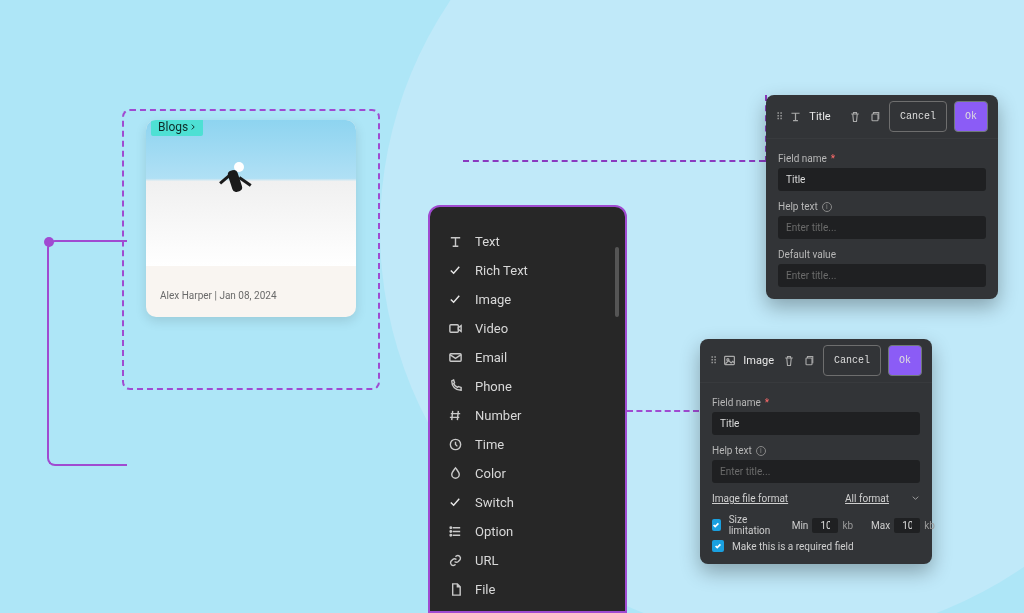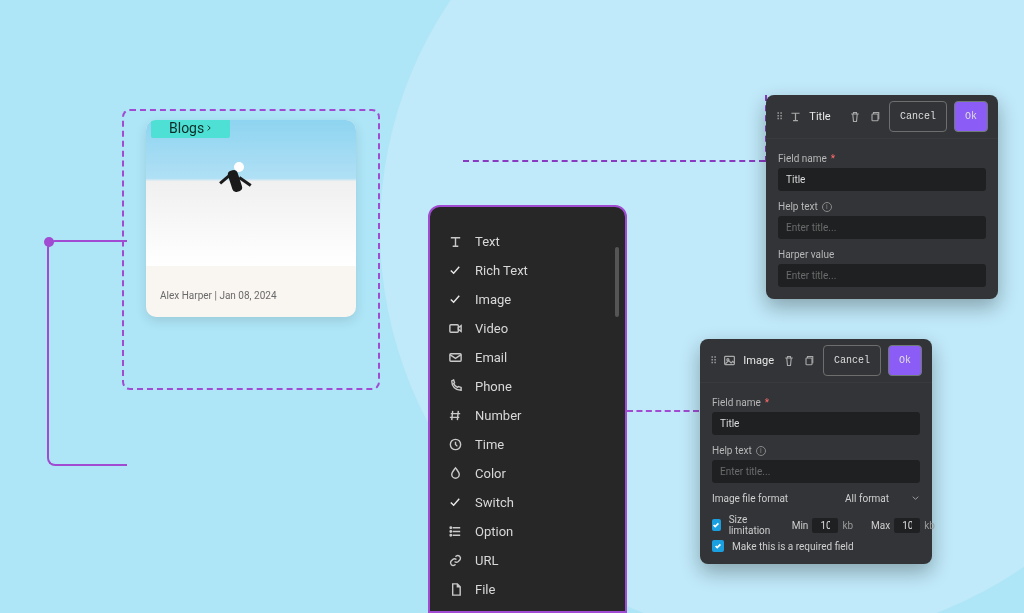--- a/index.html
+++ b/index.html
@@ -9,21 +9,21 @@
 
 .dashed-box-1 { position:absolute; top:109px; left:122px; width:258px; height:281px; border:2px dashed #a04bd1; border-radius:8px; }
 .dashed-box-2 { position:absolute; top:240px; left:47px; width:80px; height:226px; border:2px solid #a04bd1; border-right:none; border-top-left-radius:8px; border-bottom-left-radius:8px; }
 .dashed-box-2:before { content:""; position:absolute; top:-5px; left:-5px; width:10px; height:10px; background:#a04bd1; border-radius:50%; }
 .conn-1 { position:absolute; top:160px; left:463px; width:302px; height:2px; border-top:2px dashed #8a3ac0; }
 .conn-1v { position:absolute; top:95px; left:765px; width:2px; height:67px; border-left:2px dashed #8a3ac0; }
 .conn-2 { position:absolute; top:410px; left:627px; width:72px; height:2px; border-top:2px dashed #a04bd1; }
 
 
 .card { position:absolute; top:120px; left:146px; width:210px; background:#f9f5f1; border-radius:10px; overflow:hidden; box-shadow:0 4px 12px rgba(0,0,0,0.12); }
-.card-badge { position:absolute; top:-2px; left:5px; background:#4ee0d4; font-size:14px; padding:2px 18px; border-radius:2px; z-index:5; display:flex; align-items:center; gap:2px; color:#0f2b28;}
+.card-badge { position:absolute; top:-2px; left:5px; background:#4ee0d4; font-size:12px; padding:2px 7px; border-radius:2px; z-index:5; display:flex; align-items:center; gap:2px; color:#0f2b28;}
 .card-img { width:100%; height:146px; background:linear-gradient(180deg,#8ed4f0 0%,#b0e0f5 40%,#f0f0f0 42%,#ffffff 100%); position:relative; overflow:hidden; }
 .skier { position:absolute; top:44px; left:78px; width:22px; height:40px; }
 .skier .body { width:10px; height:22px; background:#1a1a1a; border-radius:4px; transform:rotate(-18deg); position:absolute; top:6px; left:6px;}
 .skier .head { width:10px; height:10px; background:#fff; border-radius:50%; position:absolute; top:-2px; left:10px;}
 .skier .arm1{position:absolute;top:12px;left:-6px;width:18px;height:3px;background:#1a1a1a;transform:rotate(-40deg);}
 .skier .arm2{position:absolute;top:16px;left:14px;width:14px;height:3px;background:#1a1a1a;transform:rotate(35deg);}
 .card-body { padding:14px 14px 16px; }
 .card-title { font-size:14px; font-weight:700; color:#222; line-height:1.3; }
 .card-meta { font-size:10px; color:#6a6a6a; margin-top:10px; }
 
@@ -46,21 +46,21 @@
 .btn { font-size:10px; padding:9px 10px; border-radius:4px; border:1px solid #6e6e6e; background:transparent; color:#dedede; cursor:pointer;font-family:Liberation Mono, monospace; }
 .btn.ok { background:#8b5cf6; border-color:#6f7a76; }
 .panel-body { padding:10px 12px 12px; }
 .plabel { font-size:10px; color:#b7b7b7; margin-top:4px; display:flex; align-items:center; gap:4px;}
 .req { color:#ff6b6b; }
 .pinput { width:100%; background:#1f2022; border:none; border-radius:3px; padding:6px 8px; color:#ddd; font-size:10px; margin-top:4px; }
 .pinput::placeholder{color:#6b6b6b;}
 .info-ic{width:10px;height:10px;border:1px solid #888;border-radius:50%;display:inline-flex;align-items:center;justify-content:center;font-size:7px;color:#888;}
 .drag-ic{color:#9a9a9a;font-size:10px;letter-spacing:-1px;}
 
-.panel-img-row{display:flex;align-items:center;justify-content:space-between;margin-top:10px;font-size:10px;}
+.panel-img-row{display:flex;align-items:center;justify-content:space-between;margin-top:10px;font-size:10px;text-decoration:underline;}
 .sel { display:flex;align-items:center;gap:22px;font-size:10px;color:#d0d0d0;}
 .sel svg{stroke:#aaa;}
 .chkrow{display:flex;align-items:center;gap:8px;margin-top:4px;font-size:10px;}
 .chk{width:12px;height:12px;background:#1aa0e0;border-radius:2px;display:inline-flex;align-items:center;justify-content:center;}
 .chk svg{stroke:#fff;stroke-width:2.2;}
 .kb{display:inline-flex;align-items:center;gap:4px;font-size:10px;}
 .kb input{width:26px;background:#1f2022;border:none;color:#ddd;text-align:center;font-size:10px;padding:2px 8px;border-radius:2px;}
 .kb span.u{color:#9a9a9a;}
 .sizerow{display:flex;align-items:center;gap:18px;margin-top:10px;font-size:10px;}
 
@@ -245,21 +245,21 @@
     <div class="plabel">
         <span>Field name</span>
         <span class="req">*</span>
       </div>
     <input class="pinput" value="Title" style="">
     <div class="plabel" style="margin-top:10px">
         <span>Help text</span>
         <span class="info-ic">i</span>
       </div>
     <input class="pinput" placeholder="Enter title..." style="">
-    <div class="plabel" style="margin-top:10px">Harper value</div>
+    <div class="plabel" style="margin-top:10px">Default value</div>
     <input class="pinput" placeholder="Enter title..." style="">
   </div>
 </div>
 
 <div class="panel" id="image-panel">
   <div class="panel-head">
     <span class="drag-ic">⠿</span>
     <span class="hico">
         <svg viewBox="0 0 16 16" width="13" height="13">
           <rect x="2" y="3" width="12" height="10" rx="1"></rect>

